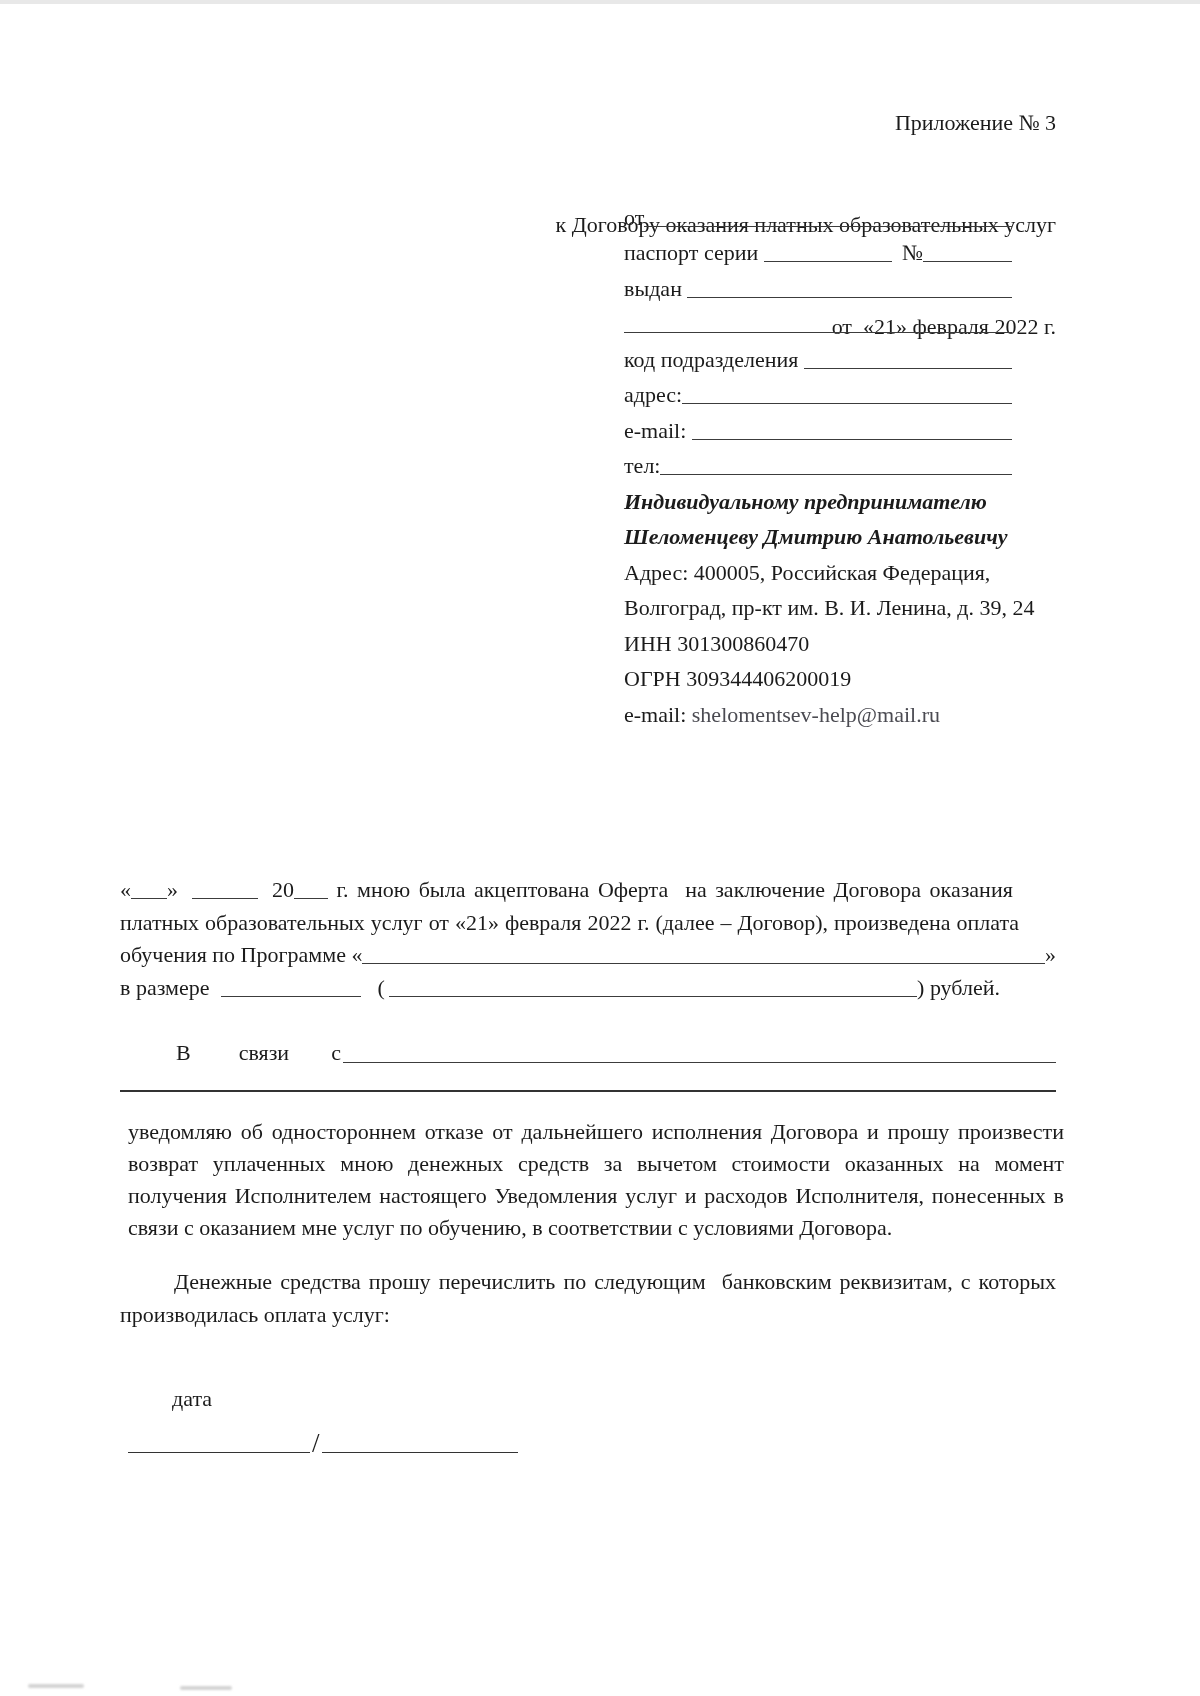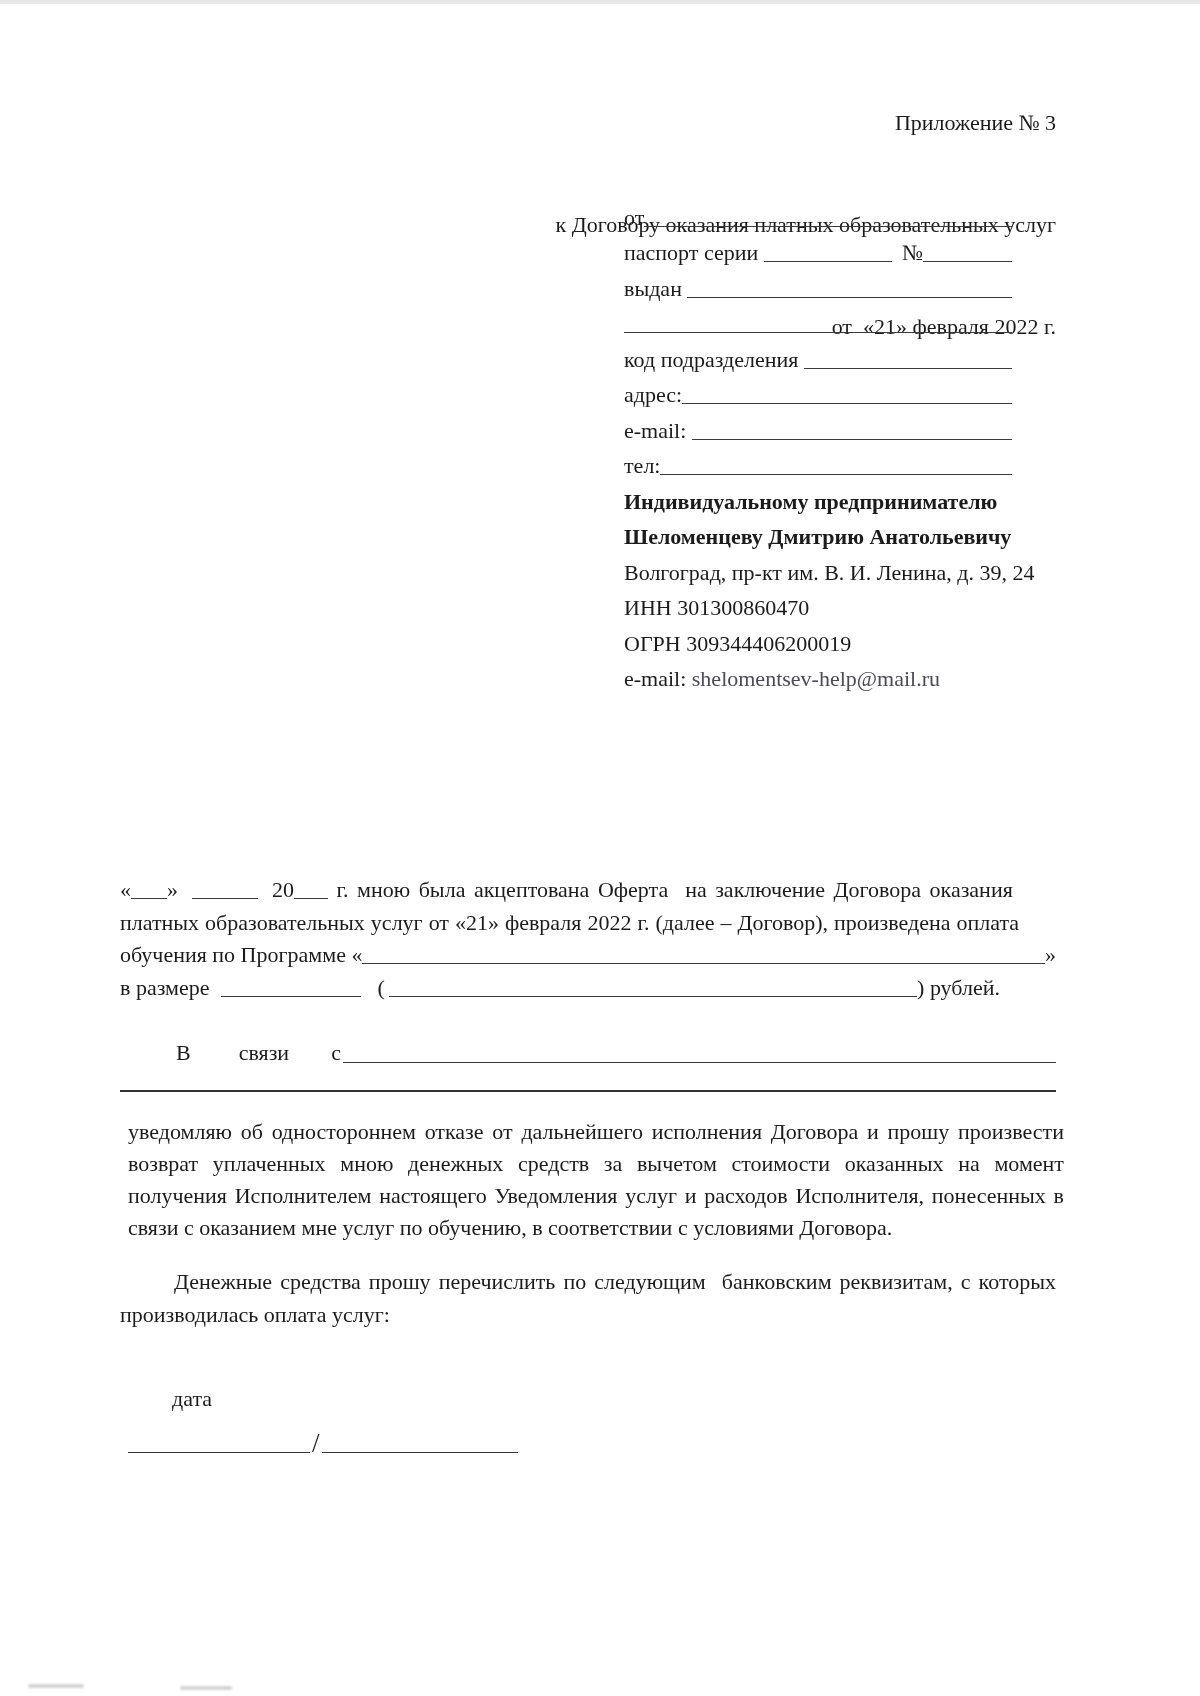--- a/index.html
+++ b/index.html
@@ -28,21 +28,21 @@
     padding-bottom:3px; box-sizing:border-box;
     white-space:pre;
   }
   .r-row .lbl { flex:0 0 auto; }
   .blank {
     flex:1 1 auto;
     border-bottom:1.5px solid #3c3c3c;
     height:4px; margin-bottom:4px;
   }
   .blank.fixed { flex:0 0 auto; }
-  .bold { font-weight:bold; }
+  .bold { font-weight:bold;font-style:italic; }
   .link {
     color:#4b4b52;
     text-decoration-color:#6a6a72;
   }
   
   .note-title {
     position:absolute; left:120px; top:822px; width:936px;
     text-align:center; white-space:pre;
   }
   
@@ -145,20 +145,23 @@
     </div>
     <div class="r-row">
       <span class="lbl">тел:</span>
       <span class="blank"></span>
     </div>
     <div class="r-row bold">
       <span>Индивидуальному предпринимателю</span>
     </div>
     <div class="r-row bold">
       <span>Шеломенцеву Дмитрию Анатольевичу</span>
+    </div>
+    <div class="r-row">
+      <span>Адрес: 400005, Российская Федерация,</span>
     </div>
     <div class="r-row">
       <span>Волгоград, пр-кт им. В. И. Ленина, д. 39, 24</span>
     </div>
     <div class="r-row">
       <span>ИНН 301300860470</span>
     </div>
     <div class="r-row">
       <span>ОГРН 309344406200019</span>
     </div>

